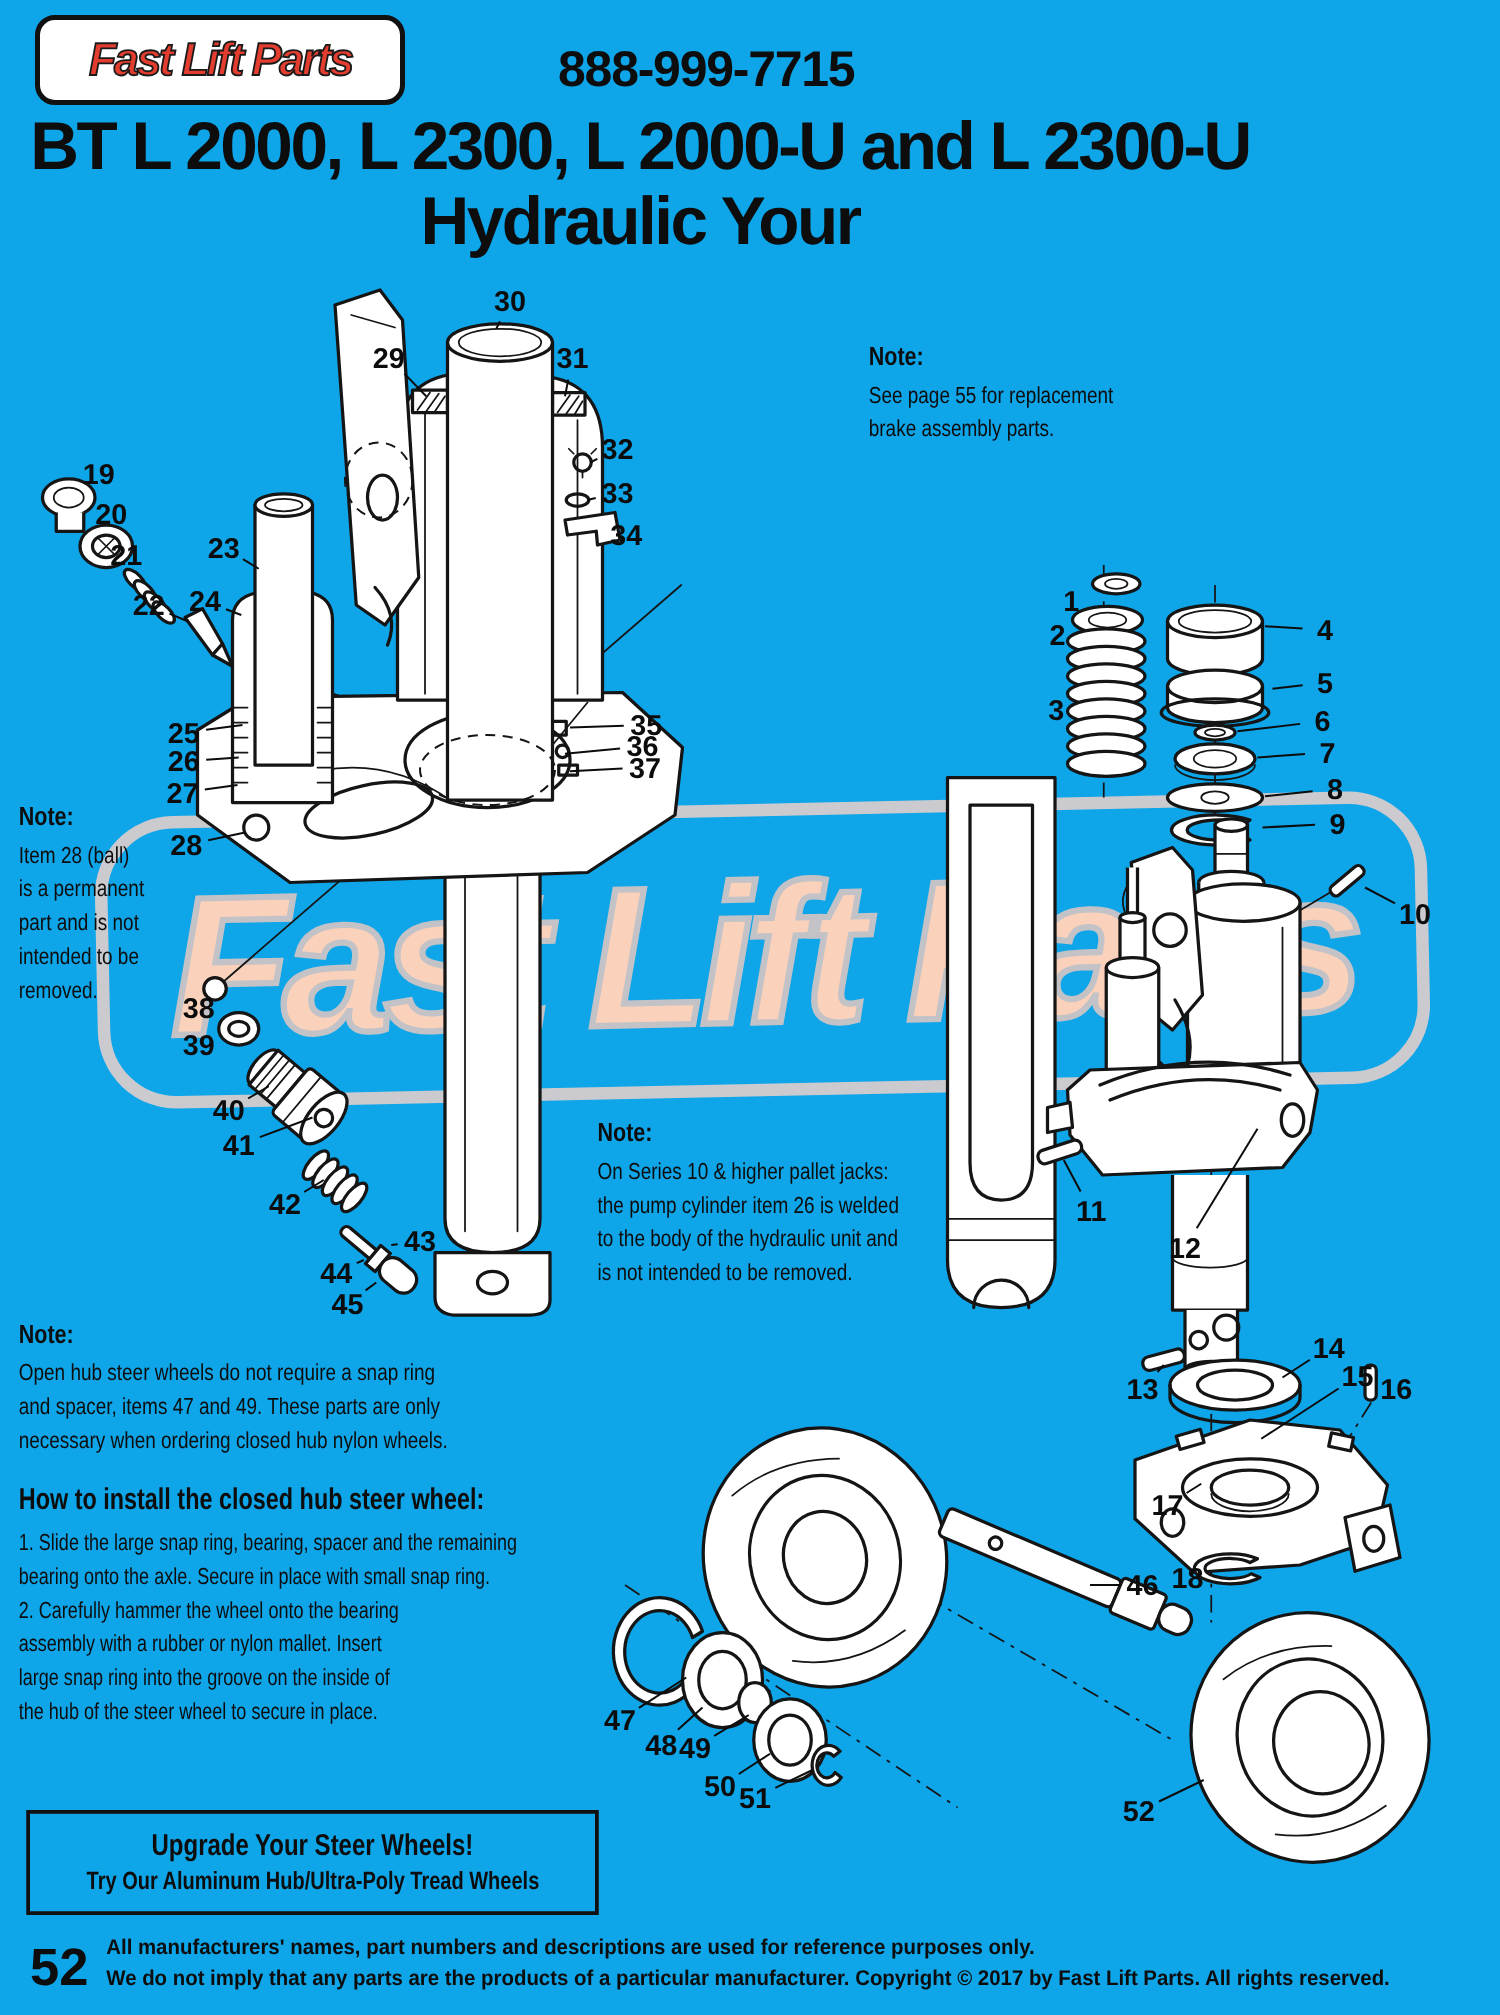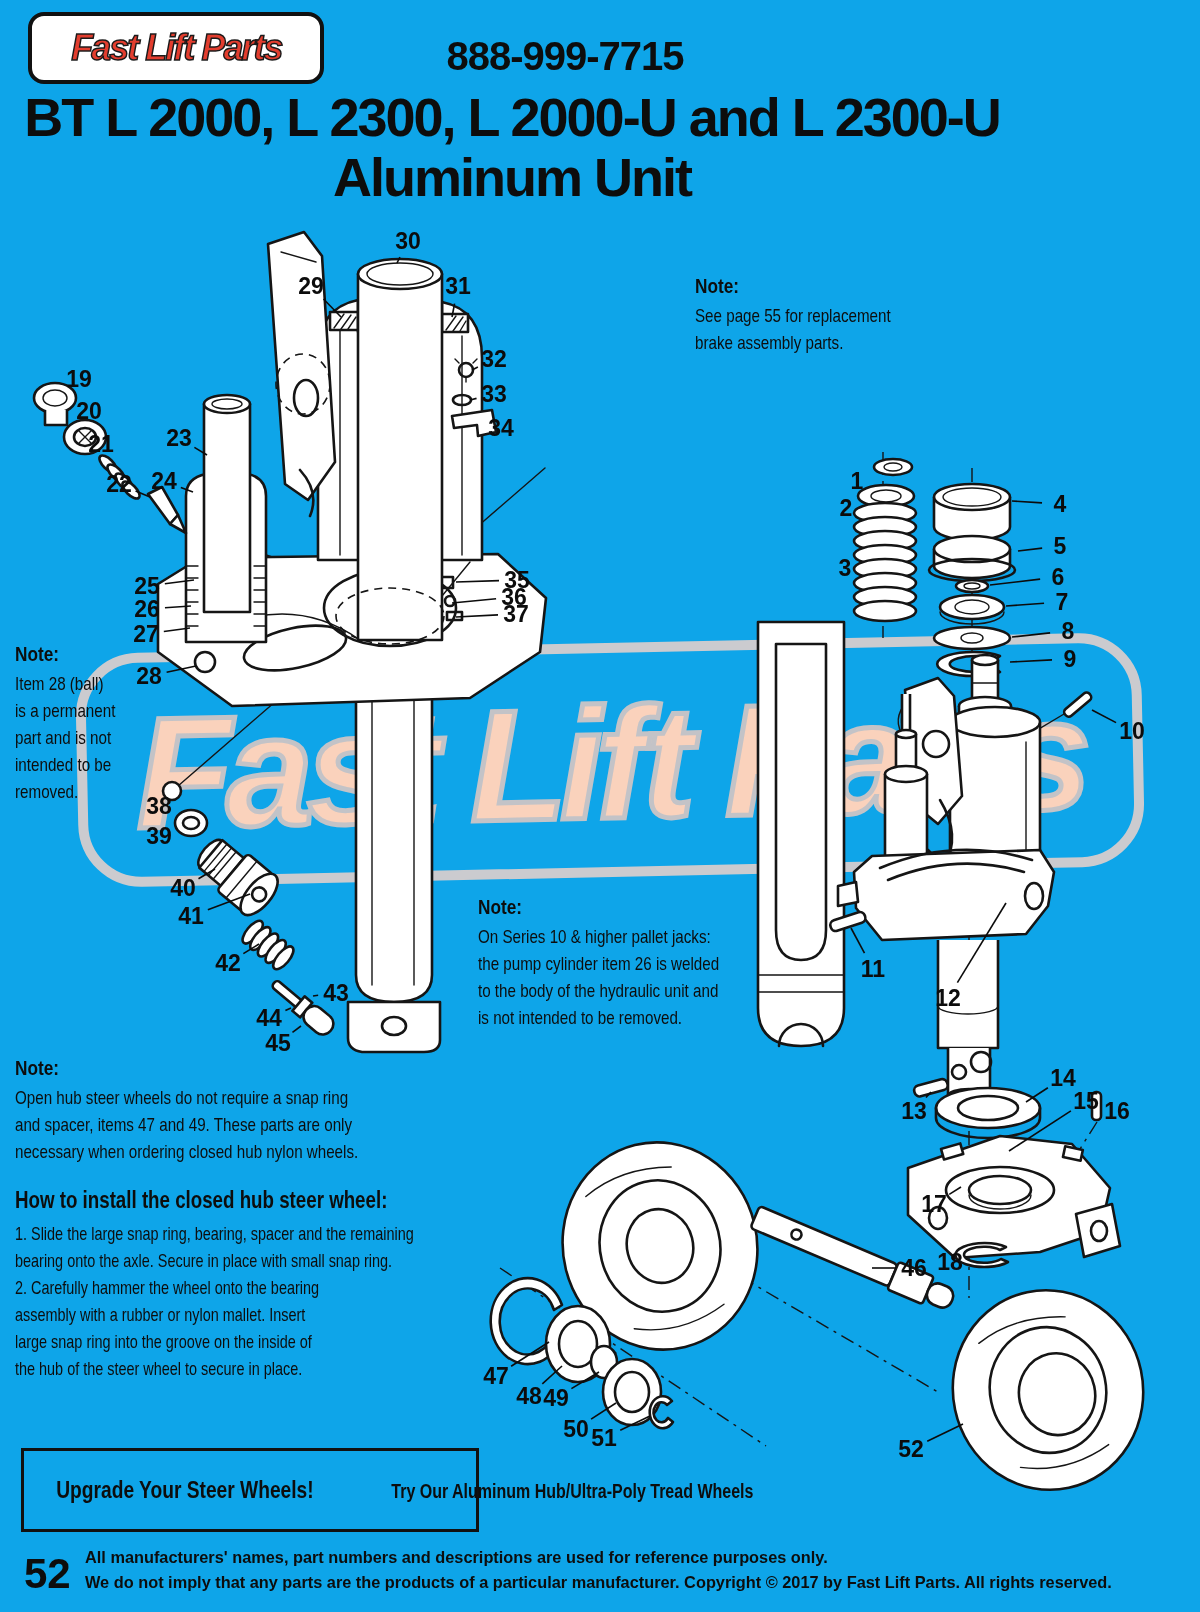--- a/index.html
+++ b/index.html
@@ -22,21 +22,21 @@
   .note h4{margin:0 0 4px 0;font-size:21px;font-weight:bold;}
   .note p{margin:0;font-size:18.5px;line-height:27px;font-weight:500;}
   #note-brake{left:695px;top:274px;}
   #note-item28{left:15px;top:642px;}
   #note-series{left:478px;top:895px;}
   #note-openhub{left:15px;top:1056px;}
   #note-howto{left:15px;top:1186px;transform:scaleX(.78);}
   #note-howto h4{font-size:24px;margin-bottom:6px;}
   
   .promo{position:absolute;left:21px;top:1448px;width:452px;height:78px;border:3px solid #111;z-index:3;
-         display:flex;flex-direction:row;align-items:center;justify-content:flex-start;}
+         display:flex;flex-direction:column;align-items:center;justify-content:center;}
   .promo .ph{font-size:24px;font-weight:bold;transform:scaleX(.8);white-space:nowrap;}
   .promo .ps{font-size:20px;font-weight:bold;margin-top:3px;transform:scaleX(.8);white-space:nowrap;}
   
   .page-num{position:absolute;left:24px;top:1550px;font-size:42px;font-weight:bold;z-index:3;}
   .disclaimer{position:absolute;left:85px;top:1545px;font-size:17px;font-weight:bold;line-height:25px;
               transform:scaleX(.96);transform-origin:0 0;white-space:nowrap;z-index:3;}
   
   #diagram-svg{position:absolute;left:0;top:0;z-index:1;}
   .c-line{fill:none;stroke:#151515;stroke-width:2.6;stroke-linecap:round;stroke-linejoin:round;}
   .c-fill{fill:#fff;stroke:#151515;stroke-width:2.6;stroke-linejoin:round;}
@@ -51,21 +51,21 @@
 </head>
 <body>
 
 <div id="page">
 
   <div class="logo-box">
     <span class="logo-text">Fast Lift Parts</span>
   </div>
   <div class="phone">888-999-7715</div>
   <div class="title" id="title1">BT L 2000, L 2300, L 2000-U and L 2300-U</div>
-  <div class="title" id="title2">Aluminum Unit</div>
+  <div class="title" id="title2">Hydraulic Your</div>
 
   <svg id="diagram-svg" width="1200" height="1612" viewBox="0 0 1200 1612">
 
     <g transform="rotate(-1.2 610 760)">
       <rect x="82" y="648" width="1056" height="224" rx="58" fill="none" stroke="#cbcbcf" stroke-width="10"></rect>
       <text class="wm-text" x="610" y="818" text-anchor="middle">Fast Lift Parts</text>
     </g>
 
     <g>
       <path class="c-dash" d="M883,452 V638"></path>

